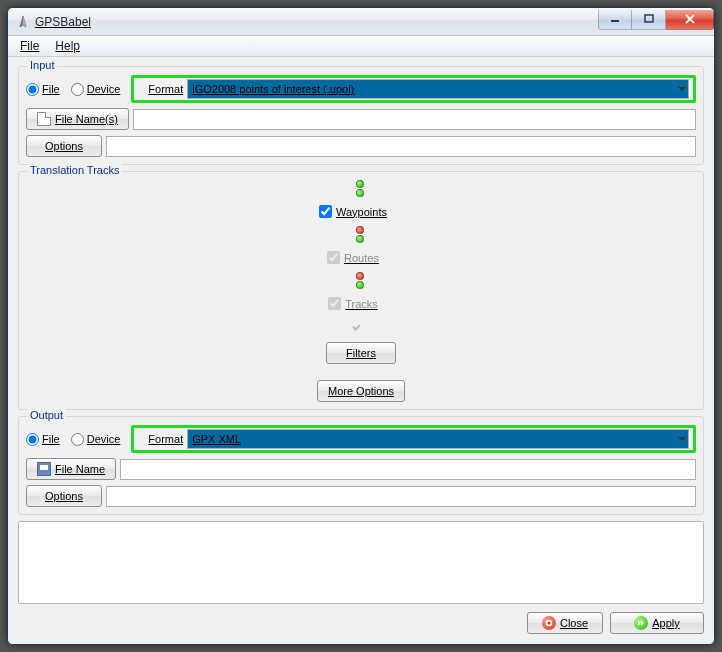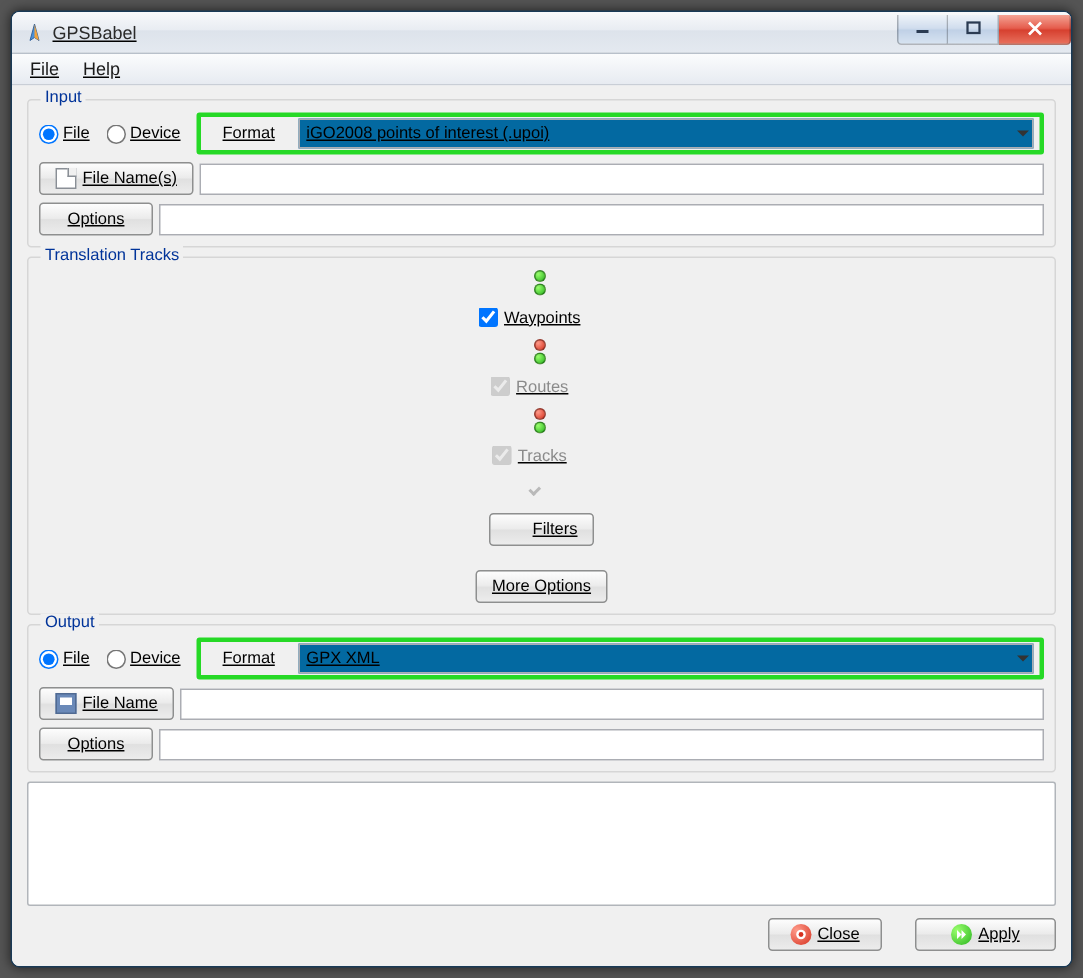--- a/index.html
+++ b/index.html
@@ -83,21 +83,21 @@
   top: -8px; left: 8px;
   background: #f0f0f0;
   padding: 0 3px;
   color: #003399;
   font-size: 11px;
 }
 .row { display: flex; align-items: center; gap: 4px; margin-bottom: 5px; }
 .row:last-child { margin-bottom: 0; }
 .radio { display: inline-flex; align-items: center; gap: 3px; margin-right: 7px; }
 .radio input { margin: 0; }
-.format-label { margin-left: 8px; margin-right: 16px; }
+.format-label { margin-left: 8px; margin-right: 4px; }
 .format-wrap {
   flex: 1;
   border: 3px solid #26d926;
   border-radius: 2px;
   display: flex;
   align-items: center;
   padding: 1px 4px 1px 6px;
   background: #f0f0f0;
 }
 .combo {
@@ -157,21 +157,21 @@
   width:5px; height:3px; border-left:2px solid #777; border-bottom:2px solid #777;
   transform: rotate(-45deg);
 }
 .spacer { flex: 1; }
 .output-area {
   flex: 1;
   background: #fff;
   border: 1px solid #b1b5ba;
   border-radius: 2px;
 }
-.footer { display: flex; justify-content: flex-end; gap: 22px; padding-top: 2px; }
+.footer { display: flex; justify-content: flex-end; gap: 7px; padding-top: 2px; }
 .ficon { width:14px; height:14px; border-radius:50%; display:inline-flex; align-items:center; justify-content:center; }
 .ficon.stop { background: radial-gradient(circle at 30% 30%,#ff9b8a,#d63220); }
 .ficon.go { background: radial-gradient(circle at 30% 30%,#9bff6e,#2ab51f); }
 .ficon svg { display:block; }
 .file-icon {
   width:14px; height:14px; border:1px solid #8a8f96; background:#fff;
   position:relative;
 }
 .file-icon::after { content:""; position:absolute; top:-1px; right:-1px; width:5px; height:5px; background:#f0f0f0; border-left:1px solid #8a8f96; border-bottom:1px solid #8a8f96; }
 .save-icon {
@@ -278,21 +278,21 @@
           <span class="light lr"></span>
             <span class="light lg"></span>
         </span>
         <label class="cb dis">
           <input type="checkbox" checked="" disabled="" style="">
           <span>Tracks</span>
         </label>
 
         <span class="check-icon"></span>
 
-        <button class="btn" style="width:70px; justify-content:flex-end;">
+        <button class="btn" style="width:70px; justify-content:center;">
           <span>Filters</span>
         </button>
 
         <span class="spacer"></span>
 
         <button class="btn">
           <span>More Options</span>
         </button>
       </div>
     </div>

